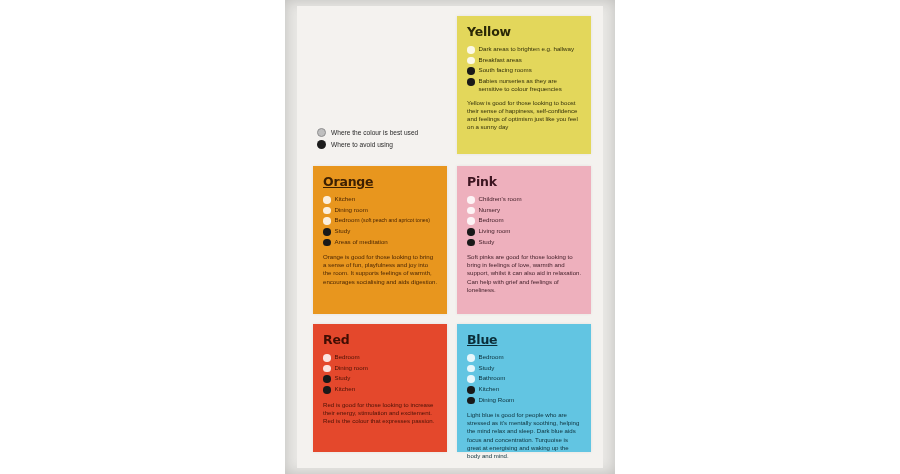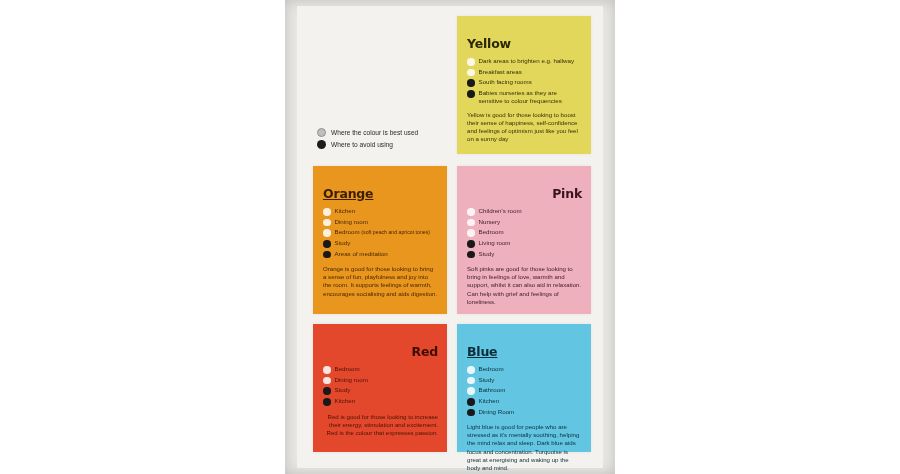--- a/index.html
+++ b/index.html
@@ -81,21 +81,21 @@
   }
   .legend-label {
     font-size: 6.6px;
     color: #2a2a2a;
     font-family: "Liberation Sans", sans-serif;
   }
 
   
   .card {
     position: absolute;
-    padding: 20px 9px 8px 10px;
+    padding: 8px 9px 8px 10px;
   }
   .card-title {
     font-family: "DejaVu Sans", sans-serif;
     font-weight: bold;
     font-size: 12.5px;
     letter-spacing: -0.2px;
     margin-bottom: 6px;
   }
   .bullets { margin: 0 0 7px 0; }
   .bullet {
@@ -146,29 +146,28 @@
   }
   #card-orange .card-title { color: #3c1f02; text-decoration: underline; }
   #card-orange .bullet .txt, #card-orange .desc { color: #4a2604; }
 
   
   #card-pink {
     left: 160px; top: 160px;
     width: 134px; height: 148px;
     background: #eeb0bd;
   }
-  #card-pink .card-title { color: #3b1420; text-align: right; }
+  #card-pink .card-title { color: #3b1420; }
   #card-pink .bullet .txt, #card-pink .desc { color: #44212b; }
 
   
   #card-red {
     left: 16px; top: 318px;
     width: 134px; height: 128px;
     background: #e4482c;
-    text-align: right;
   }
   #card-red .card-title { color: #400d03; }
   #card-red .bullet .txt, #card-red .desc { color: #4b1206; }
 
   
   #card-blue {
     left: 160px; top: 318px;
     width: 134px; height: 128px;
     background: #62c5e2;
   }

